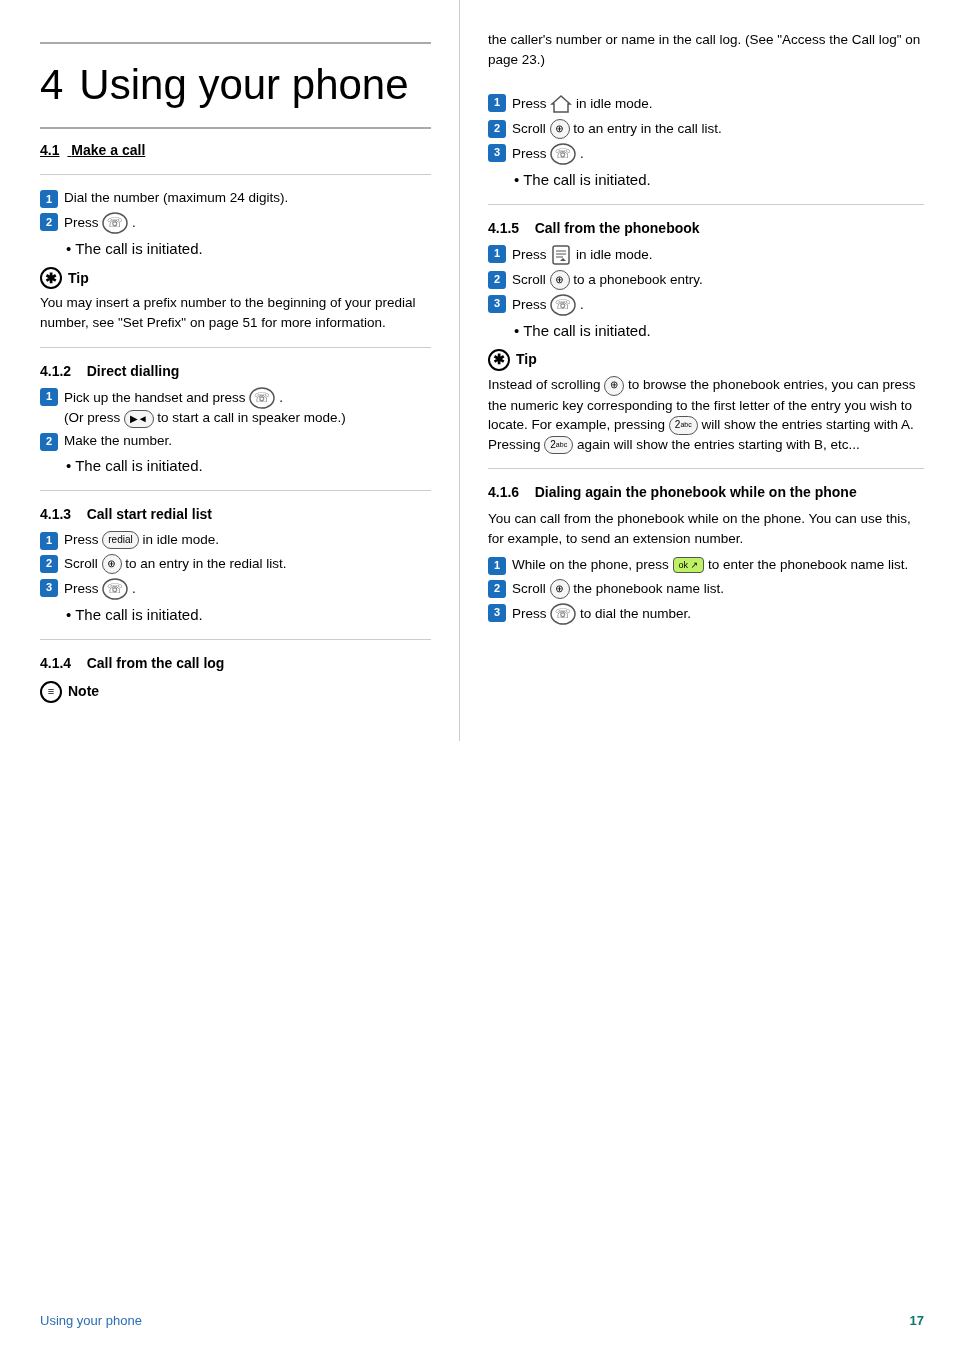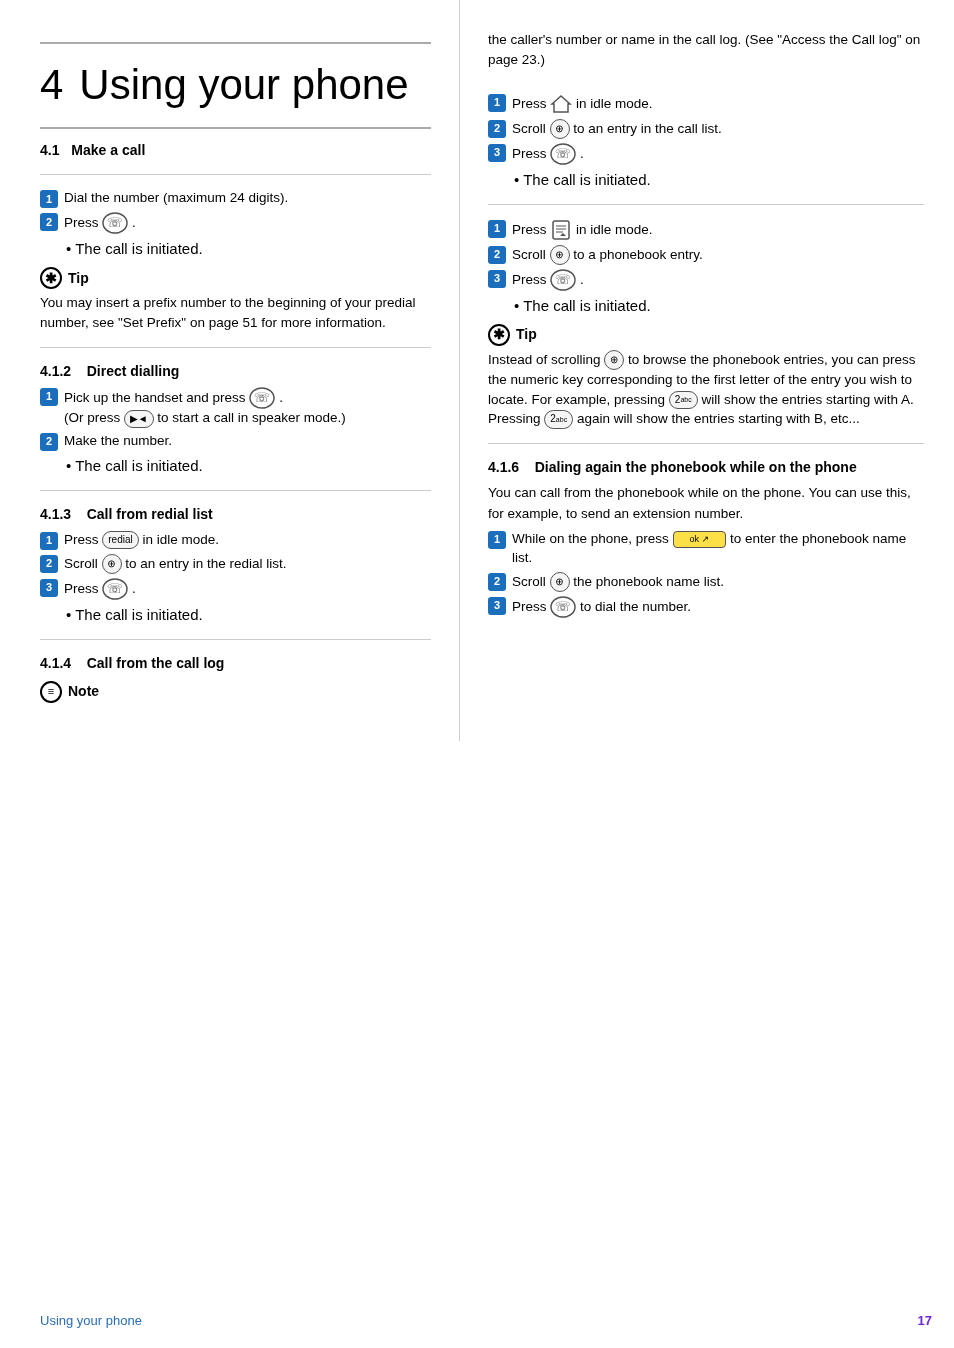--- a/index.html
+++ b/index.html
@@ -159,24 +159,24 @@
       vertical-align: middle;
       background: #f5f5f5;
     }
     
     .ok-icon {
       display: inline-flex;
       align-items: center;
       justify-content: center;
       border: 1.5px solid #555;
       border-radius: 4px;
-      padding: 1px 16px;
+      padding: 1px 5px;
       font-size: 9px;
       vertical-align: middle;
-      background: #fde047;
+      background: #bef264;
     }
     .page-wrapper {
       position: relative;
       width: 954px;
       min-height: 1348px;
     }
     .two-col {
       display: flex;
       width: 100%;
     }
@@ -198,21 +198,21 @@
   <div class="two-col">
 
     <div class="left-col">
       <hr class="thick">
       <div class="chapter-title">
         <span class="chapter-number">4</span>
         <span>Using your phone</span>
       </div>
       <hr class="thick">
 
-      <div style="margin-top: 4px; margin-bottom: 6px;">
+      <div style="margin-top: 4px; margin-bottom: 6px; text-decoration: underline;">
         <span style="font-weight:bold; margin-right:8px;">4.1</span>
         <span style="font-weight:bold;">Make a call</span>
       </div>
 
       <hr class="thin">
 
       <div>
         <ol class="numbered-list">
           <li>
             <span class="num-badge blue">1</span>
@@ -273,21 +273,21 @@
         </ol>
         <div class="bullet-item">The call is initiated.</div>
       </div>
 
       <hr class="thin">
 
       <div>
         <div class="subsection-header">
           <span>4.1.3</span>
           &nbsp;&nbsp;
-          <span>Call from redial list</span>
+          <span>Call start redial list</span>
         </div>
         <ol class="numbered-list">
           <li>
             <span class="num-badge blue">1</span>
             <span>
               Press <span class="pill-icon">redial</span> in idle mode.
             </span>
           </li>
           <li>
             <span class="num-badge blue">2</span>
@@ -374,20 +374,25 @@
             </span>
             .
           </span>
         </li>
       </ol>
       <div class="bullet-item">The call is initiated.</div>
 
       <hr class="thin">
 
       <div>
+        <div class="subsection-header">
+          <span>4.1.5</span>
+          &nbsp;&nbsp;
+          <span>Call from the phonebook</span>
+        </div>
         <ol class="numbered-list">
           <li>
             <span class="num-badge blue">1</span>
             <span>
               Press
               <span class="icon-inline">
                 <svg width="22" height="22" viewBox="0 0 22 22">
                   <rect x="3" y="2" width="16" height="18" rx="2" fill="none" stroke="#555" stroke-width="1.5"></rect>
                   <line x1="6" y1="7" x2="16" y2="7" stroke="#555" stroke-width="1"></line>
                   <line x1="6" y1="10" x2="16" y2="10" stroke="#555" stroke-width="1"></line>
@@ -474,18 +479,18 @@
                   <ellipse cx="13" cy="11" rx="12" ry="10" fill="none" stroke="#555" stroke-width="1.5"></ellipse>
                   <text x="13" y="15" text-anchor="middle" font-size="13" fill="#555">☏</text>
                 </svg>
               </span>
               to dial the number.
             </span>
           </li>
         </ol>
       </div>
 
-      <div style="position:absolute; bottom: 18px; right: 22px; font-size:13px; color:#6d28d9; font-weight: bold;">
+      <div style="position:absolute; bottom: 18px; right: 30px; font-size:13px; color:#0f766e; font-weight: bold;">
         <span>17</span>
       </div>
     </div>
   </div>
 </div>
 
 </body></html>

